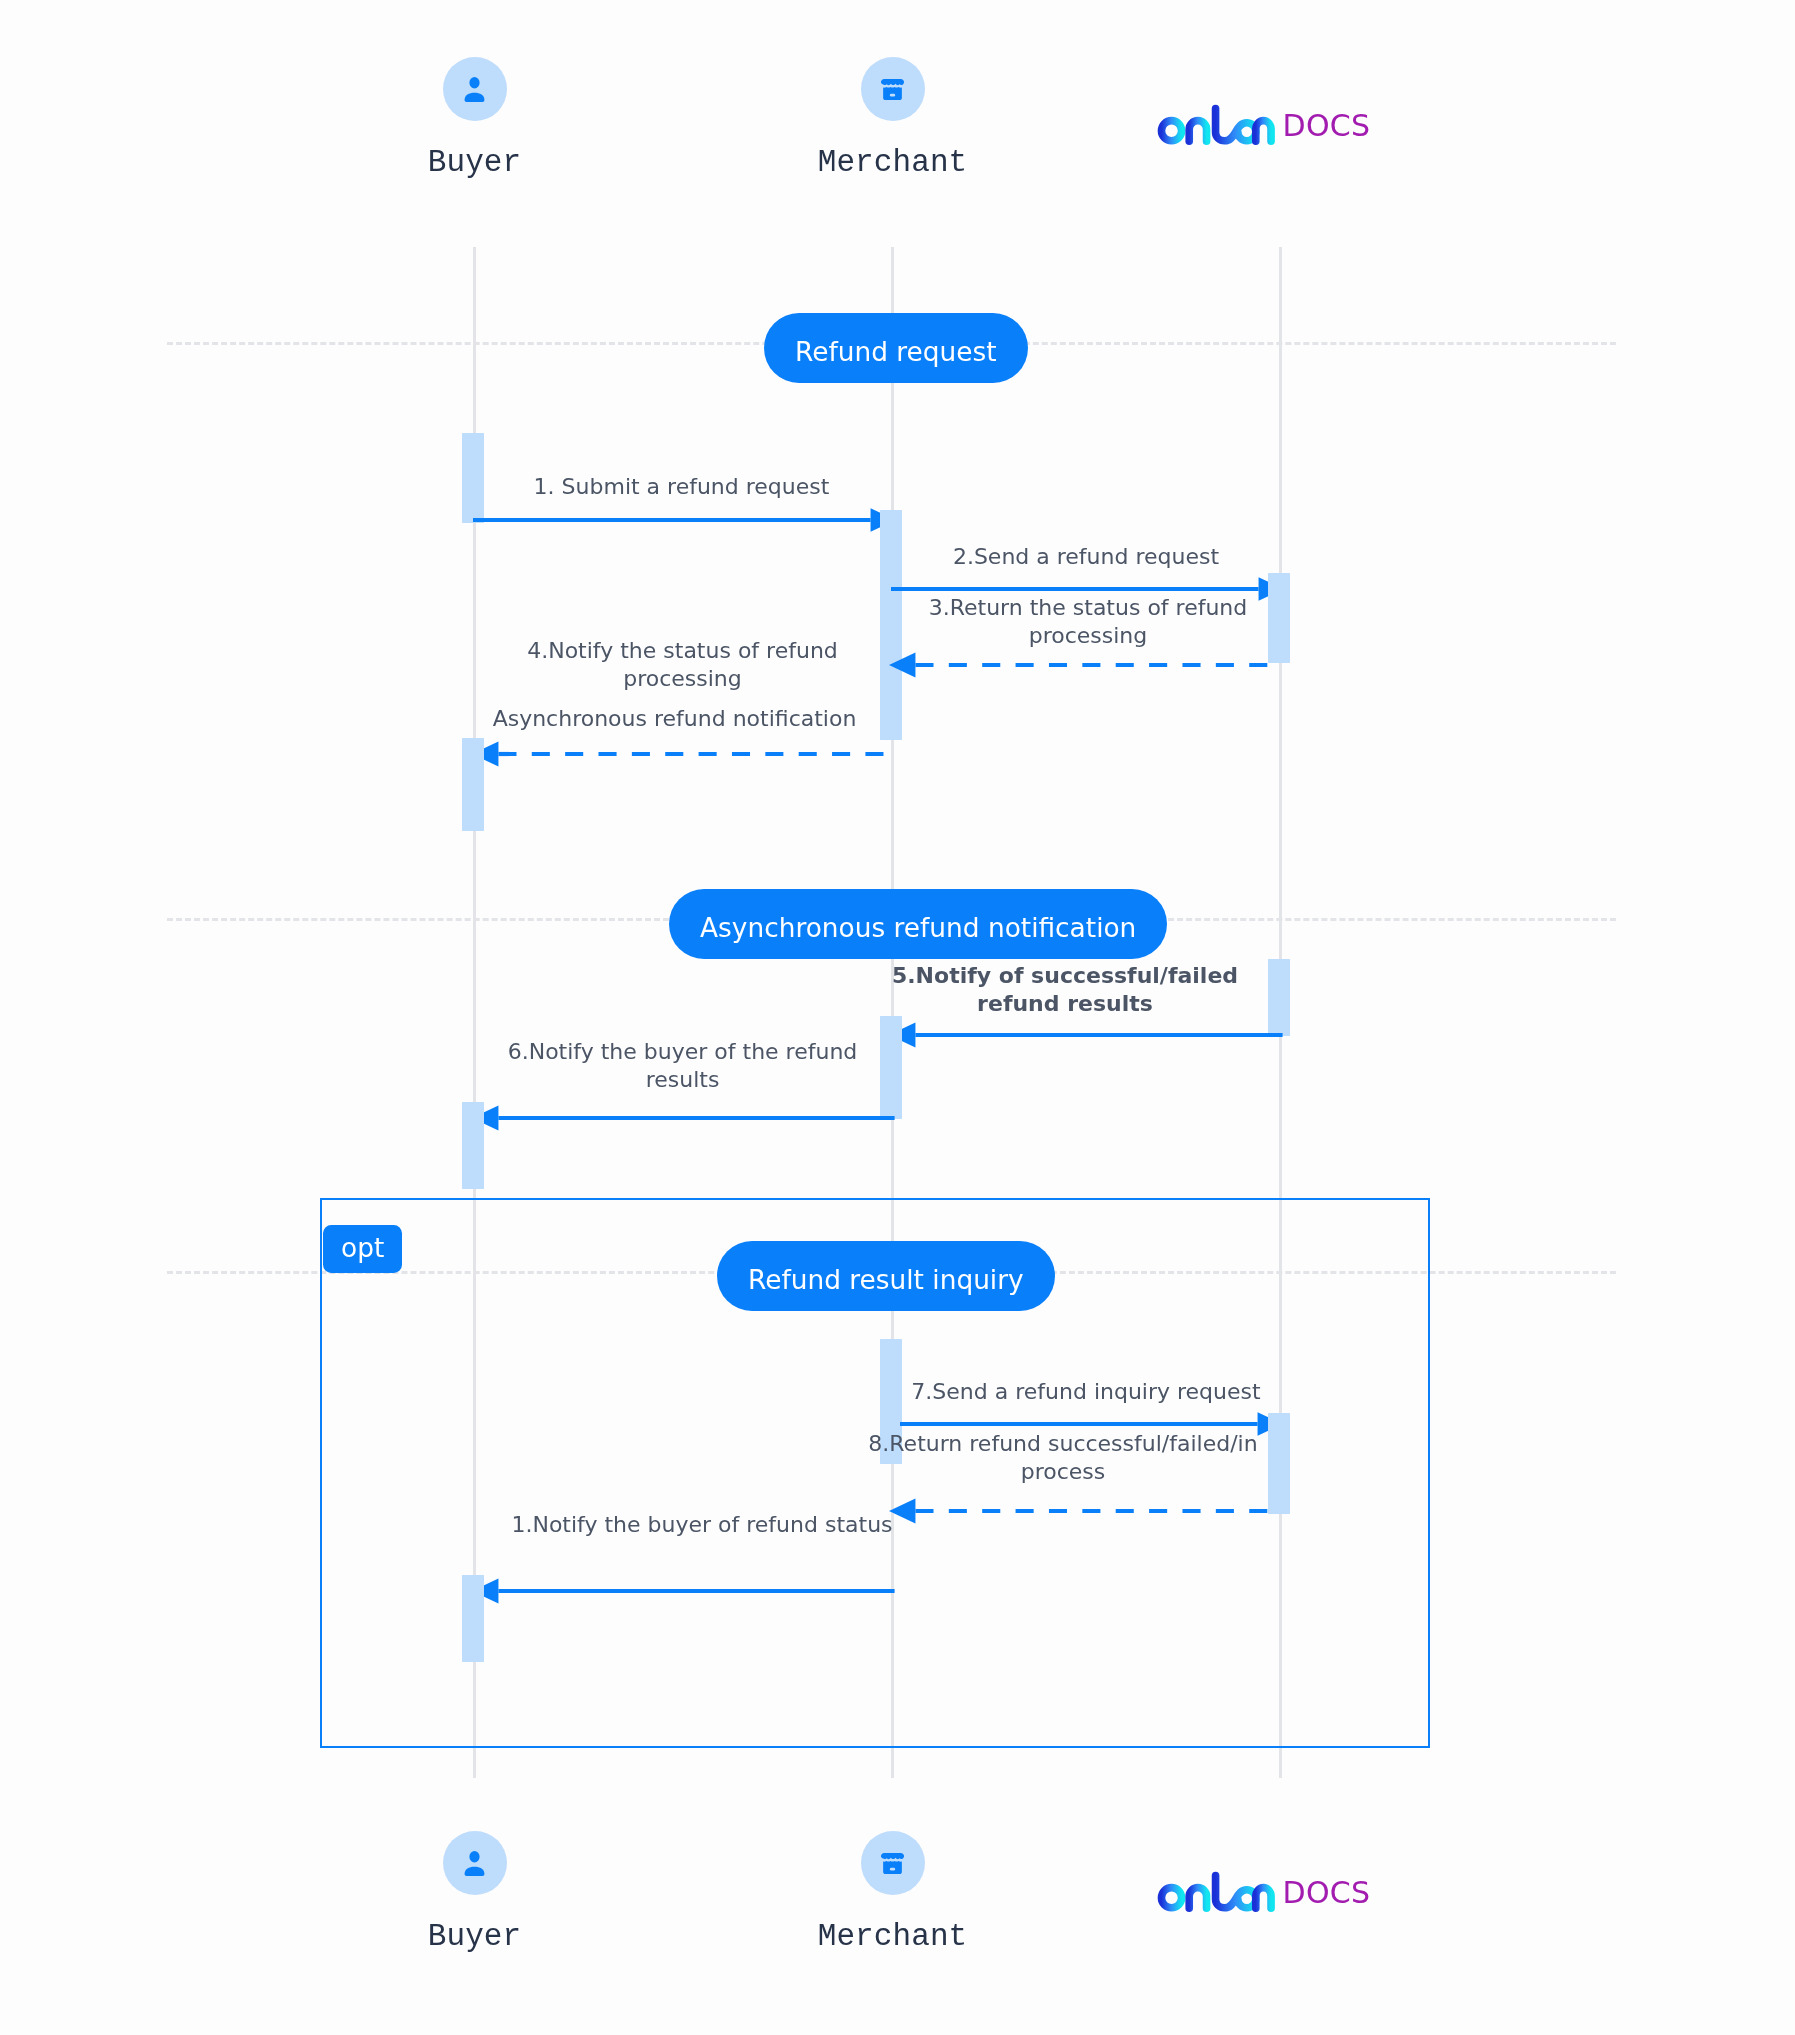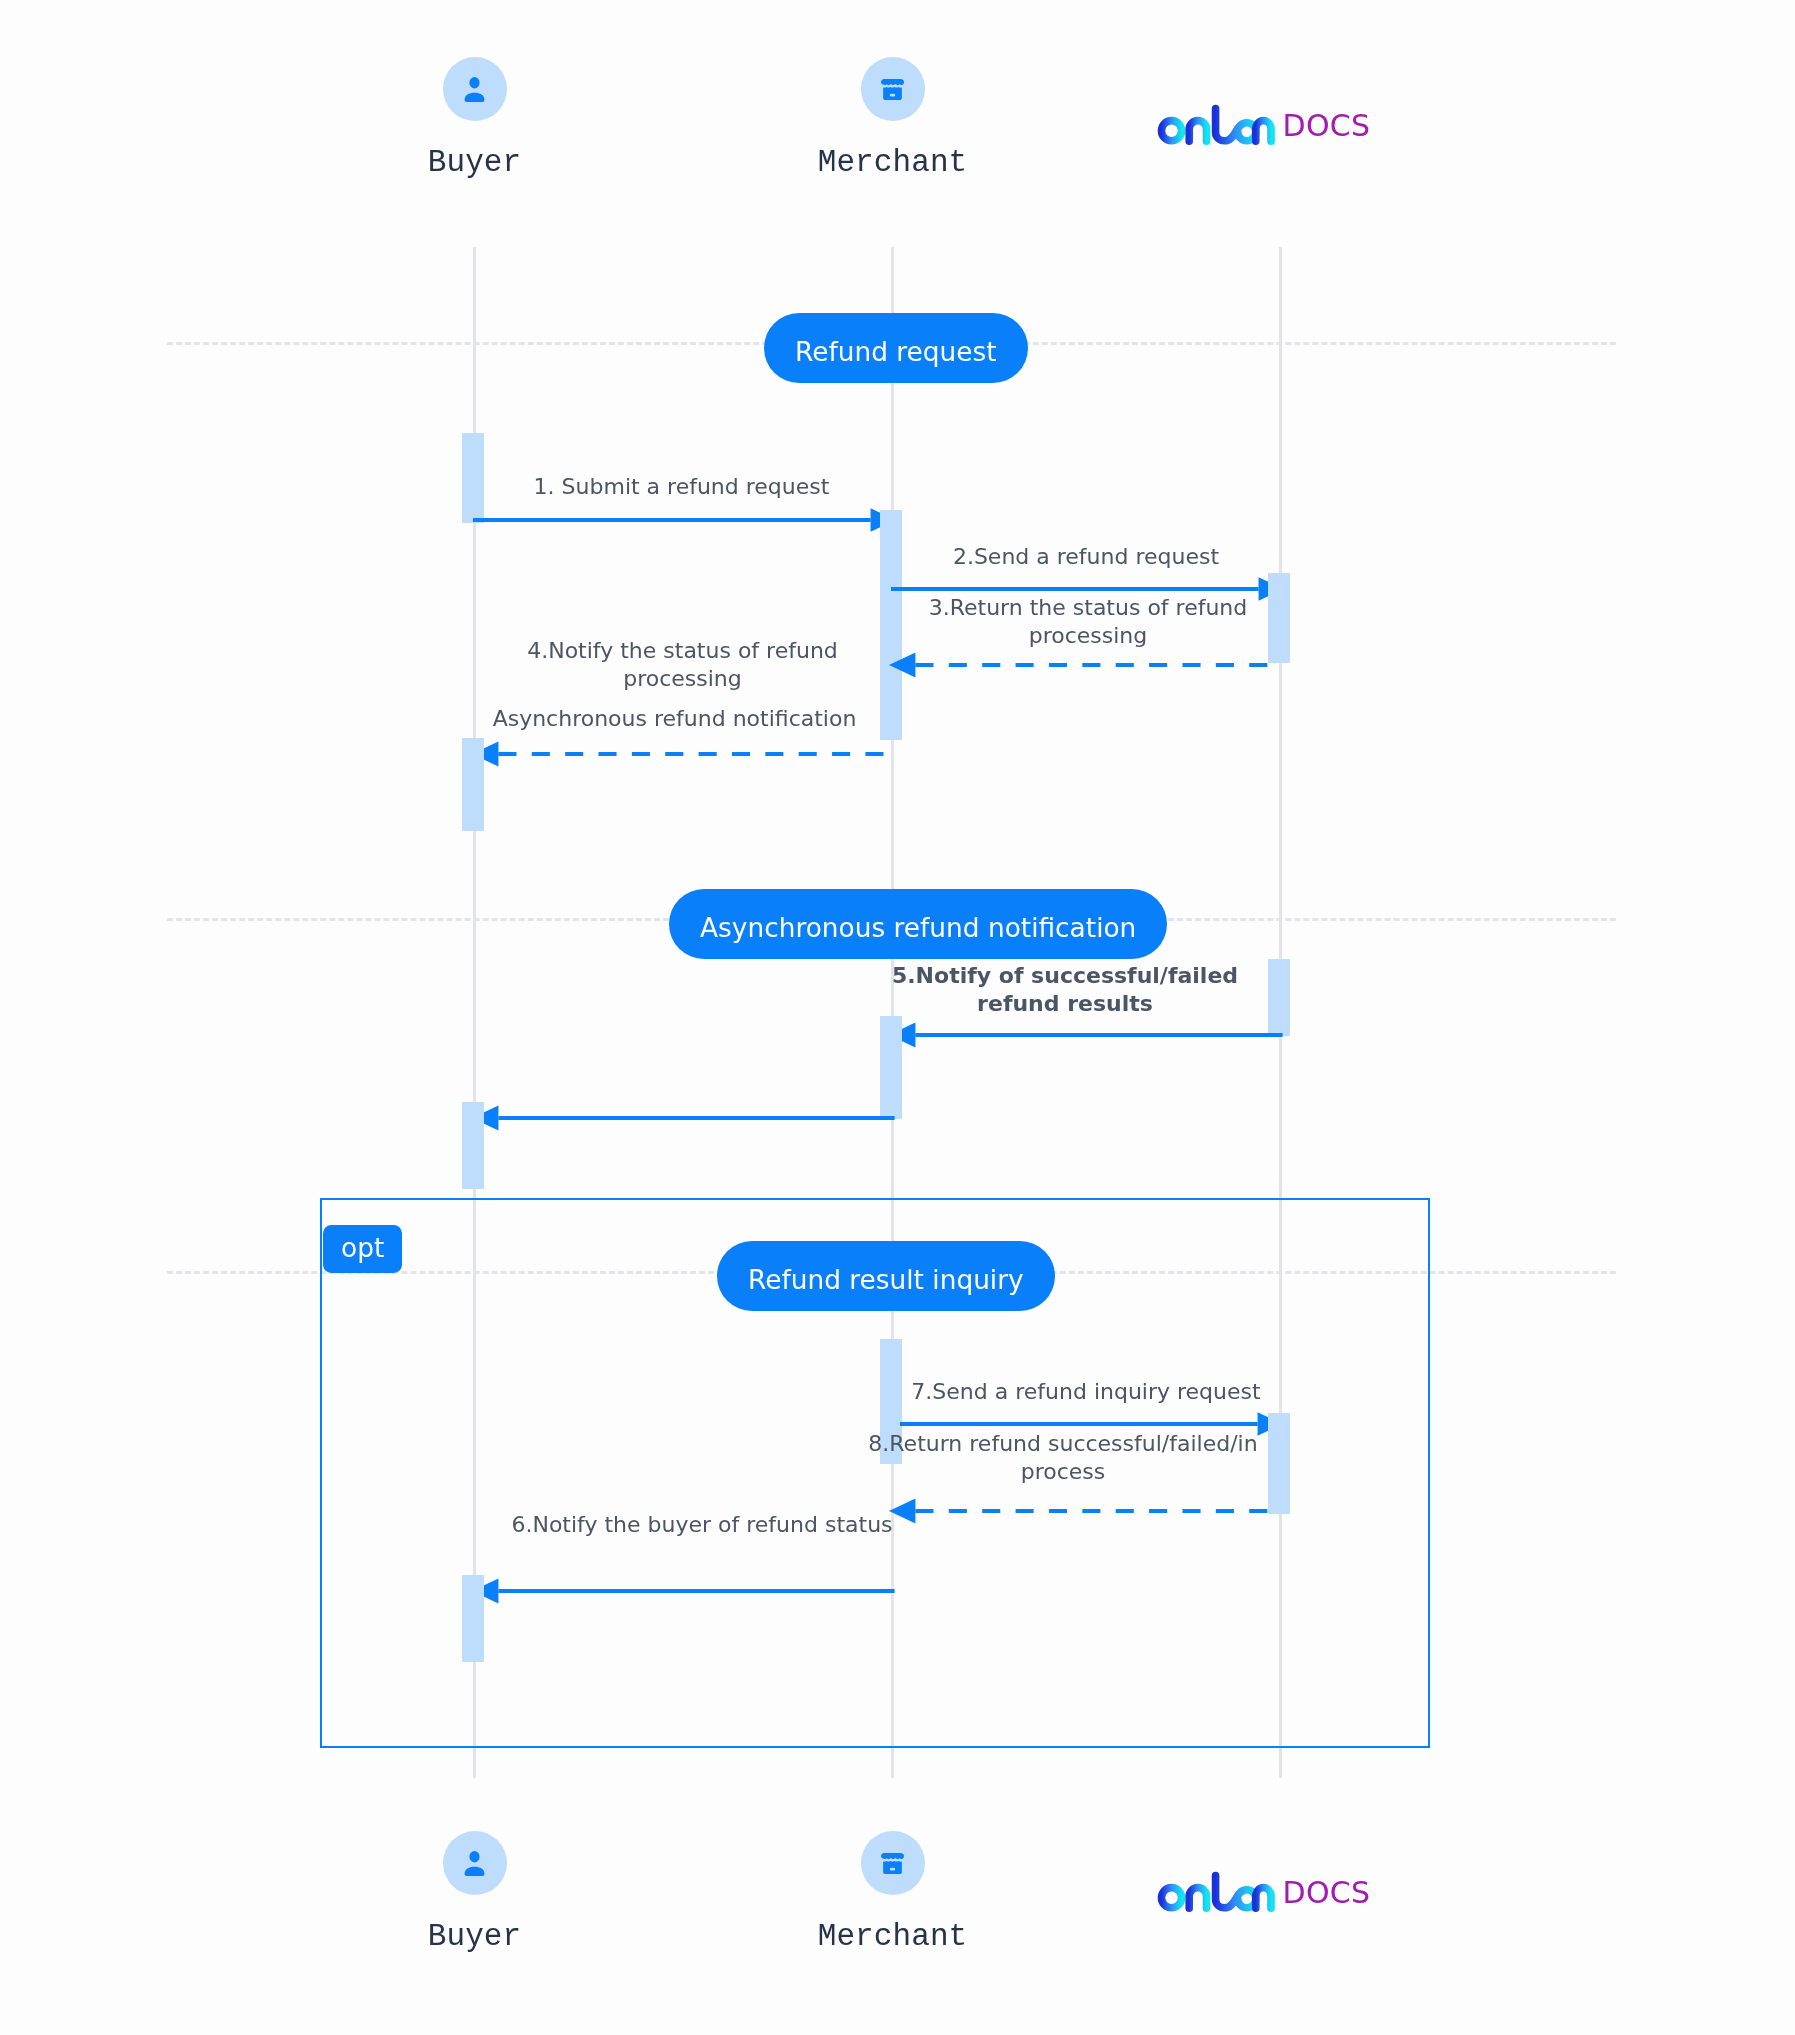--- a/index.html
+++ b/index.html
@@ -225,20 +225,21 @@
   <div class="msg-label" style="left:848px; top:962px; width:434px;font-weight:bold;">5.Notify of successful/failed refund results</div>
   <div class="arrow" style="left:889px; top:1021px; width:395px;">
     <svg width="395" height="28" viewBox="0 0 568 40">
       <line x1="38" y1="20" x2="566" y2="20" stroke="#097ffa" stroke-width="6"></line>
       <polygon points="38,2 38,38 0,20" fill="#097ffa"></polygon>
     </svg>
   </div>
 
   <div class="activation" style="left:880px; top:1016px; height:103px;"></div>
 
+  <div class="msg-label" style="left:468px; top:1038px; width:429px;">6.Notify the buyer of the refund results</div>
   <div class="arrow" style="left:472px; top:1104px; width:424px;">
     <svg width="424" height="28" viewBox="0 0 610 40">
       <line x1="38" y1="20" x2="608" y2="20" stroke="#097ffa" stroke-width="6"></line>
       <polygon points="38,2 38,38 0,20" fill="#097ffa"></polygon>
     </svg>
   </div>
 
   <div class="activation" style="left:462px; top:1102px; height:87px;"></div>
 
   <div class="opt-frame" style="left:320px; top:1198px; width:1110px; height:550px;"></div>
@@ -259,21 +260,21 @@
   <div class="activation" style="left:1268px; top:1413px; height:101px;"></div>
 
   <div class="msg-label" style="left:843px; top:1430px; width:440px;">8.Return refund successful/failed/in process</div>
   <div class="arrow" style="left:889px; top:1497px; width:395px;">
     <svg width="395" height="28" viewBox="0 0 568 40">
       <line x1="38" y1="20" x2="566" y2="20" stroke="#097ffa" stroke-width="6" stroke-dasharray="26 22"></line>
       <polygon points="38,2 38,38 0,20" fill="#097ffa"></polygon>
     </svg>
   </div>
 
-  <div class="msg-label" style="left:507px; top:1511px; width:390px;">6.Notify the buyer of refund status</div>
+  <div class="msg-label" style="left:507px; top:1511px; width:390px;">1.Notify the buyer of refund status</div>
   <div class="arrow" style="left:472px; top:1577px; width:424px;">
     <svg width="424" height="28" viewBox="0 0 610 40">
       <line x1="38" y1="20" x2="608" y2="20" stroke="#097ffa" stroke-width="6"></line>
       <polygon points="38,2 38,38 0,20" fill="#097ffa"></polygon>
     </svg>
   </div>
 
   <div class="activation" style="left:462px; top:1575px; height:87px;"></div>
 
   <div class="participant" style="left:370px; top:1831px;">

